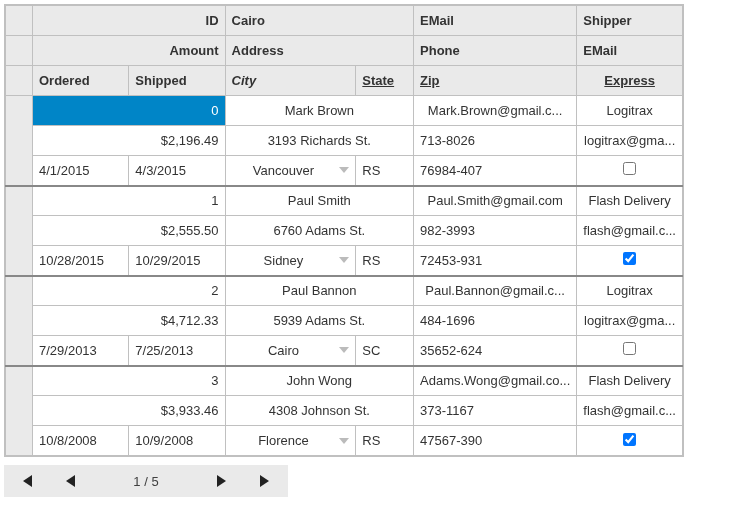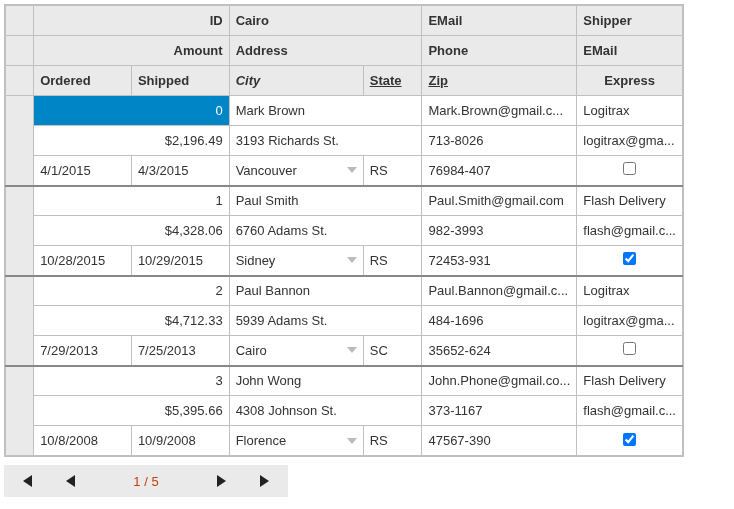--- a/index.html
+++ b/index.html
@@ -9,32 +9,32 @@
 .grid th, .grid td { border: 1px solid #c0c0c0; padding: 5px 6px; height: 30px; overflow: hidden; text-overflow: ellipsis; white-space: nowrap; }
 .grid th { background: #eaeaea; font-weight: bold; text-align: left; margin-left: 33px; }
 .grid th.right { text-align: right; }
 .grid th.center { text-align: center; }
 .row-handle { width: 36px; background: #eaeaea; border-right: 1px solid #c0c0c0; }
 .col-ordered { width: 108px; }
 .col-shipped { width: 108px; }
 .col-city { width: 158px; position: relative; font-style: italic; }
 .col-state { width: 66px; text-decoration: underline; }
 .col-zip { width: 104px; text-decoration: underline; }
-.col-shipcol { width: 98px; }
+.col-shipcol { width: 98px; text-decoration: underline; }
 .td-right { text-align: right; }
 .td-center { text-align: center; }
 .selected { background: #0085c7; color: #fff; }
-.ellipsis { overflow: hidden; text-overflow: ellipsis; white-space: nowrap; max-width: 100%; display: block; }
+.ellipsis { overflow: hidden; text-overflow: ellipsis; white-space: nowrap; max-width: 100%; display: block; text-align: center; }
 .group-sep td { border-top: 2px solid #888; }
-.city-cell { position: relative; padding-right: 20px !important; }
+.city-cell { position: relative; padding-right: 20px !important; text-align: center; }
 .chevron { position: absolute; right: 6px; top: 50%; transform: translateY(-50%); }
 .chevron svg { display: block; }
 .pager { display: flex; align-items: center; gap: 0; margin-top: 8px; background: #eaeaea; width: 284px; height: 32px; }
 .pager-btn { width: 44px; height: 32px; display: flex; align-items: center; justify-content: center; background: #eaeaea; cursor: pointer; }
-.pager-page { flex: 1; text-align: center; color: #c2410c; font-size: 13px; }
+.pager-page { flex: 1; text-align: center; color: #404040; font-size: 13px; }
 input[type=checkbox] { width: 13px; height: 13px; }
 </style>
 </head>
 <body>
 
 <div class="grid-container">
 <table class="grid">
   <thead>
     <tr>
       <th class="row-handle"></th>
@@ -103,21 +103,21 @@
             <span class="ellipsis">Paul Smith</span>
           </td>
           <td>
             <span class="ellipsis">Paul.Smith@gmail.com</span>
           </td>
           <td>
             <span class="ellipsis">Flash Delivery</span>
           </td>
         </tr>
         <tr>
-          <td colspan="2" class="td-right">$4,328.06</td>
+          <td colspan="2" class="td-right">$2,555.50</td>
           <td colspan="2">
             <span class="ellipsis">6760 Adams St.</span>
           </td>
           <td>982-3993</td>
           <td>
             <span class="ellipsis">flash@gmail.c...</span>
           </td>
         </tr>
         <tr>
           <td>10/28/2015</td>
@@ -166,28 +166,28 @@
           <td>35652-624</td>
           <td class="td-center"><input type="checkbox" style=""></td>
         </tr>
         <tr class="group-sep">
           <td rowspan="3" class="row-handle"></td>
           <td colspan="2" class="td-right">3</td>
           <td colspan="2">
             <span class="ellipsis">John Wong</span>
           </td>
           <td>
-            <span class="ellipsis">John.Phone@gmail.co...</span>
+            <span class="ellipsis">Adams.Wong@gmail.co...</span>
           </td>
           <td>
             <span class="ellipsis">Flash Delivery</span>
           </td>
         </tr>
         <tr>
-          <td colspan="2" class="td-right">$5,395.66</td>
+          <td colspan="2" class="td-right">$3,933.46</td>
           <td colspan="2">
             <span class="ellipsis">4308 Johnson St.</span>
           </td>
           <td>373-1167</td>
           <td>
             <span class="ellipsis">flash@gmail.c...</span>
           </td>
         </tr>
         <tr>
           <td>10/8/2008</td>

